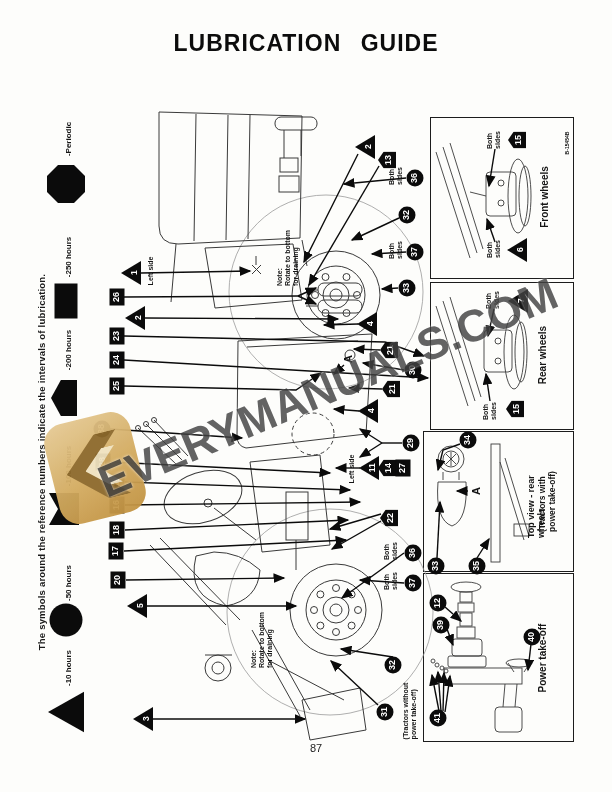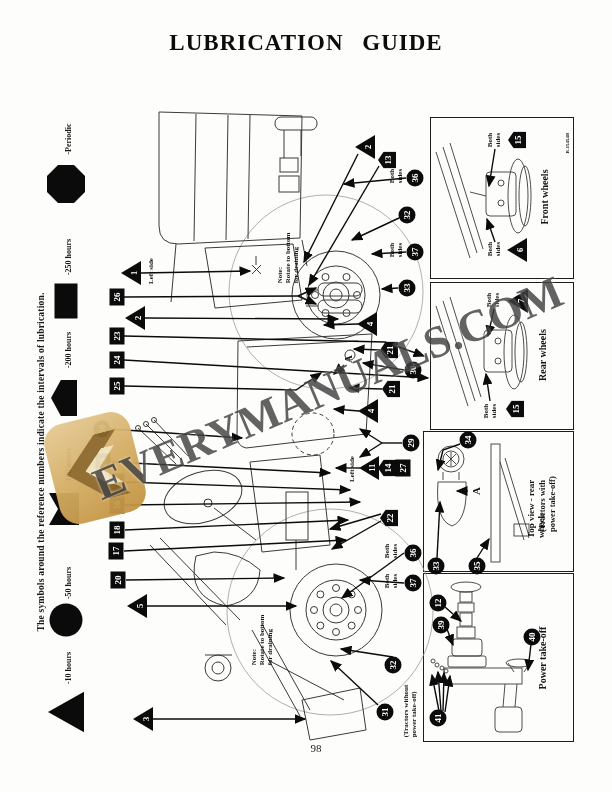--- a/index.html
+++ b/index.html
@@ -1,17 +1,17 @@
 <!DOCTYPE html>
 <html><head>
 <meta charset="utf-8">
 <style>
   html,body{margin:0;padding:0;background:#888;}
   #page{position:relative;width:612px;height:792px;background:#fdfdfb;margin:0 auto;
-        overflow:hidden;font-family:Liberation Serif, serif;color:#111;}
+        overflow:hidden;font-family:Liberation Sans, sans-serif;color:#111;}
   #title{position:absolute;top:30px;left:0;right:0;text-align:center;
          font-size:23px;font-weight:bold;letter-spacing:1px;word-spacing:12px;color:#0c0c0c;}
   #pagenum{position:absolute;left:296px;top:742px;width:40px;text-align:center;font-size:11px;color:#222;}
   #sidenote{position:absolute;left:41px;top:462px;transform:translate(-50%,-50%) rotate(-90deg);
             white-space:nowrap;font-size:9.5px;font-weight:bold;letter-spacing:.2px;color:#1a1a1a;}
   .vlabel{position:absolute;transform:translate(-50%,-50%) rotate(-90deg);white-space:pre-line;
           font-weight:bold;color:#151515;text-align:left;line-height:1.15;z-index:6;}
   
   .lgshape{position:absolute;transform:translate(-50%,-50%);background:#0b0b0b;z-index:5;}
   .lg-octagon{width:38px;height:38px;clip-path:polygon(29% 0,71% 0,100% 29%,100% 71%,71% 100%,29% 100%,0 71%,0 29%);}
@@ -213,21 +213,21 @@
         <polyline points="445,712 450,676" marker-end="url(#ah)"></polyline>
       </g>
   </svg>
 
   <div id="watermark">EVERYMANUALS.COM</div>
   <div id="wmlogo">
     <div class="chev1"></div>
     <div class="chev2"></div>
   </div>
 
-  <div id="pagenum">98</div>
+  <div id="pagenum">87</div>
 <div class="panel" style="left: 430px; top: 117px; width: 142px; height: 160px;"></div>
     <div class="panel" style="left: 430px; top: 282px; width: 142px; height: 146px;"></div>
     <div class="panel" style="left: 423px; top: 431px; width: 149px; height: 139px;"></div>
     <div class="panel" style="left: 423px; top: 573px; width: 149px; height: 167px;"></div>
     <div class="vlabel" style="left: 69px; top: 139px; font-size: 8px;">-Periodic</div>
     <div class="lgshape lg-octagon" style="left: 66px; top: 184px;"></div>
     <div class="vlabel" style="left: 69px; top: 257px; font-size: 8px;">-250 hours</div>
     <div class="lgshape lg-square" style="left: 66px; top: 301px;"></div>
     <div class="vlabel" style="left: 69px; top: 350px; font-size: 8px;">-200 hours</div>
     <div class="lgshape lg-pentagon" style="left: 64px; top: 398px;"></div>

